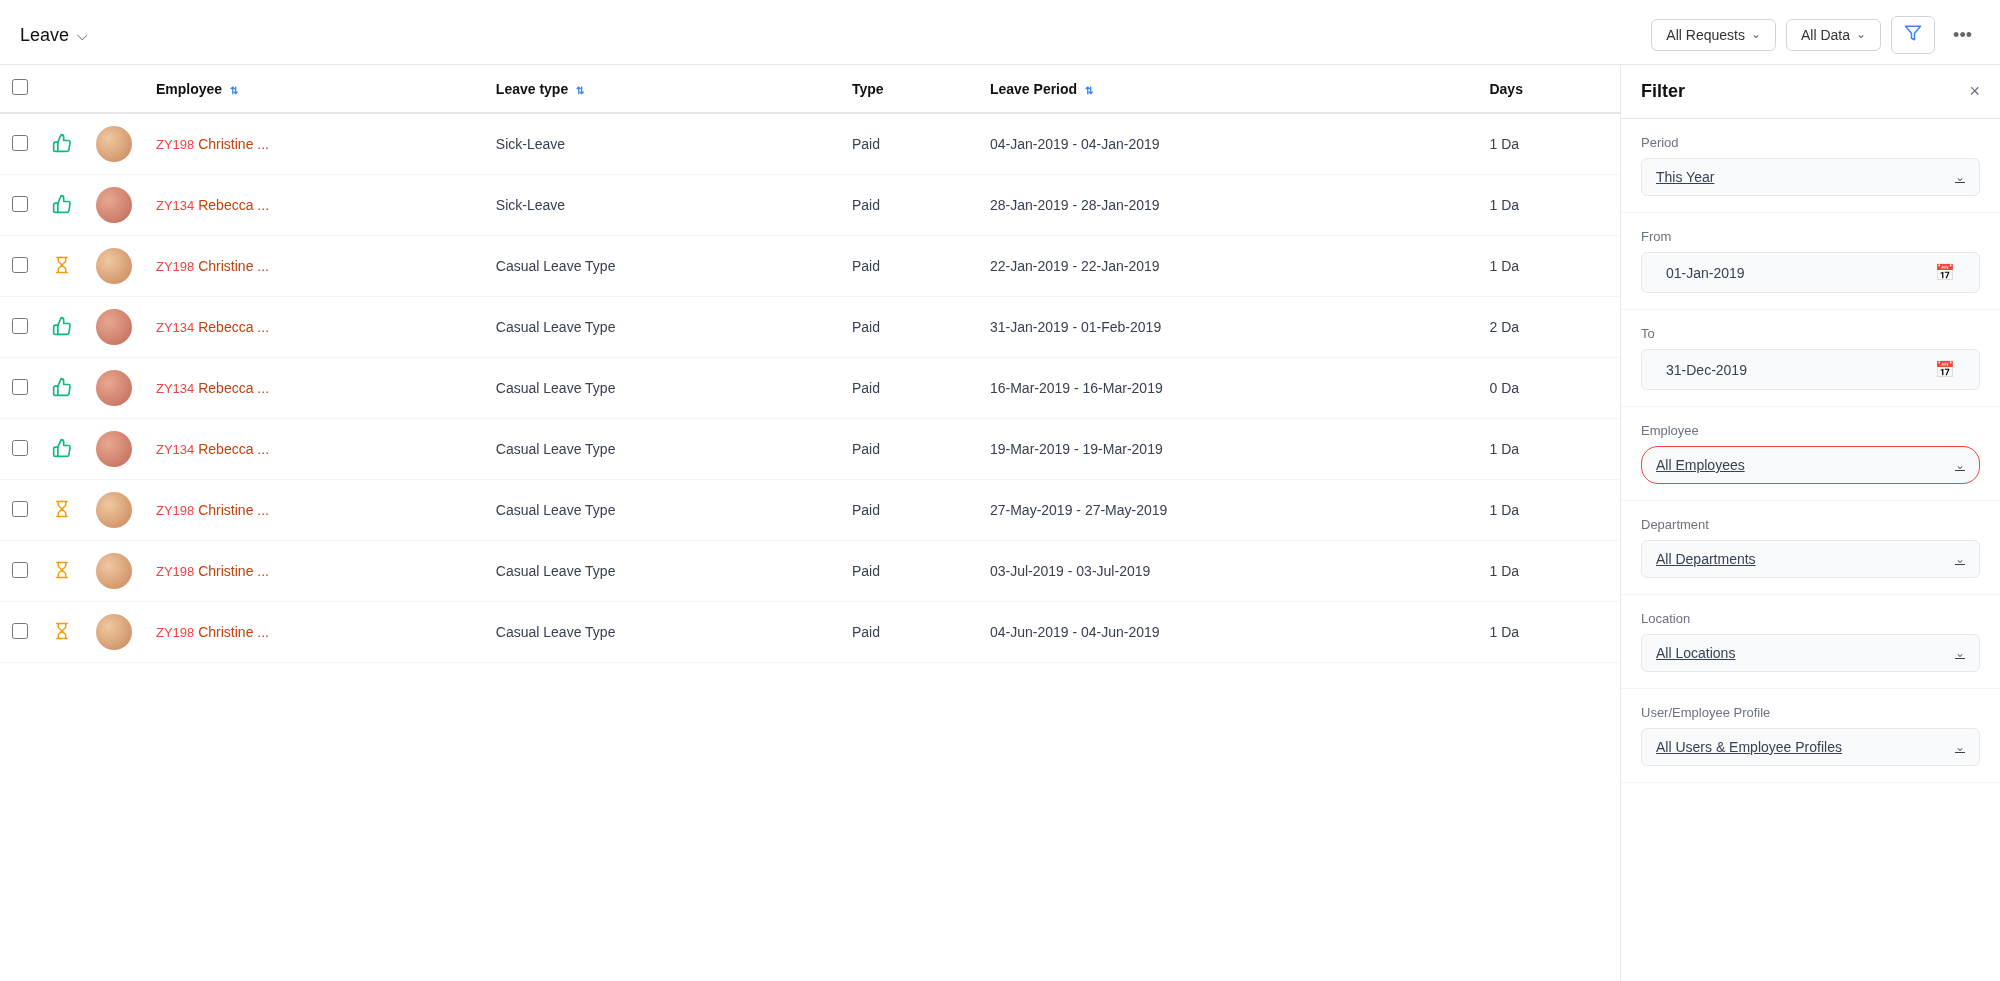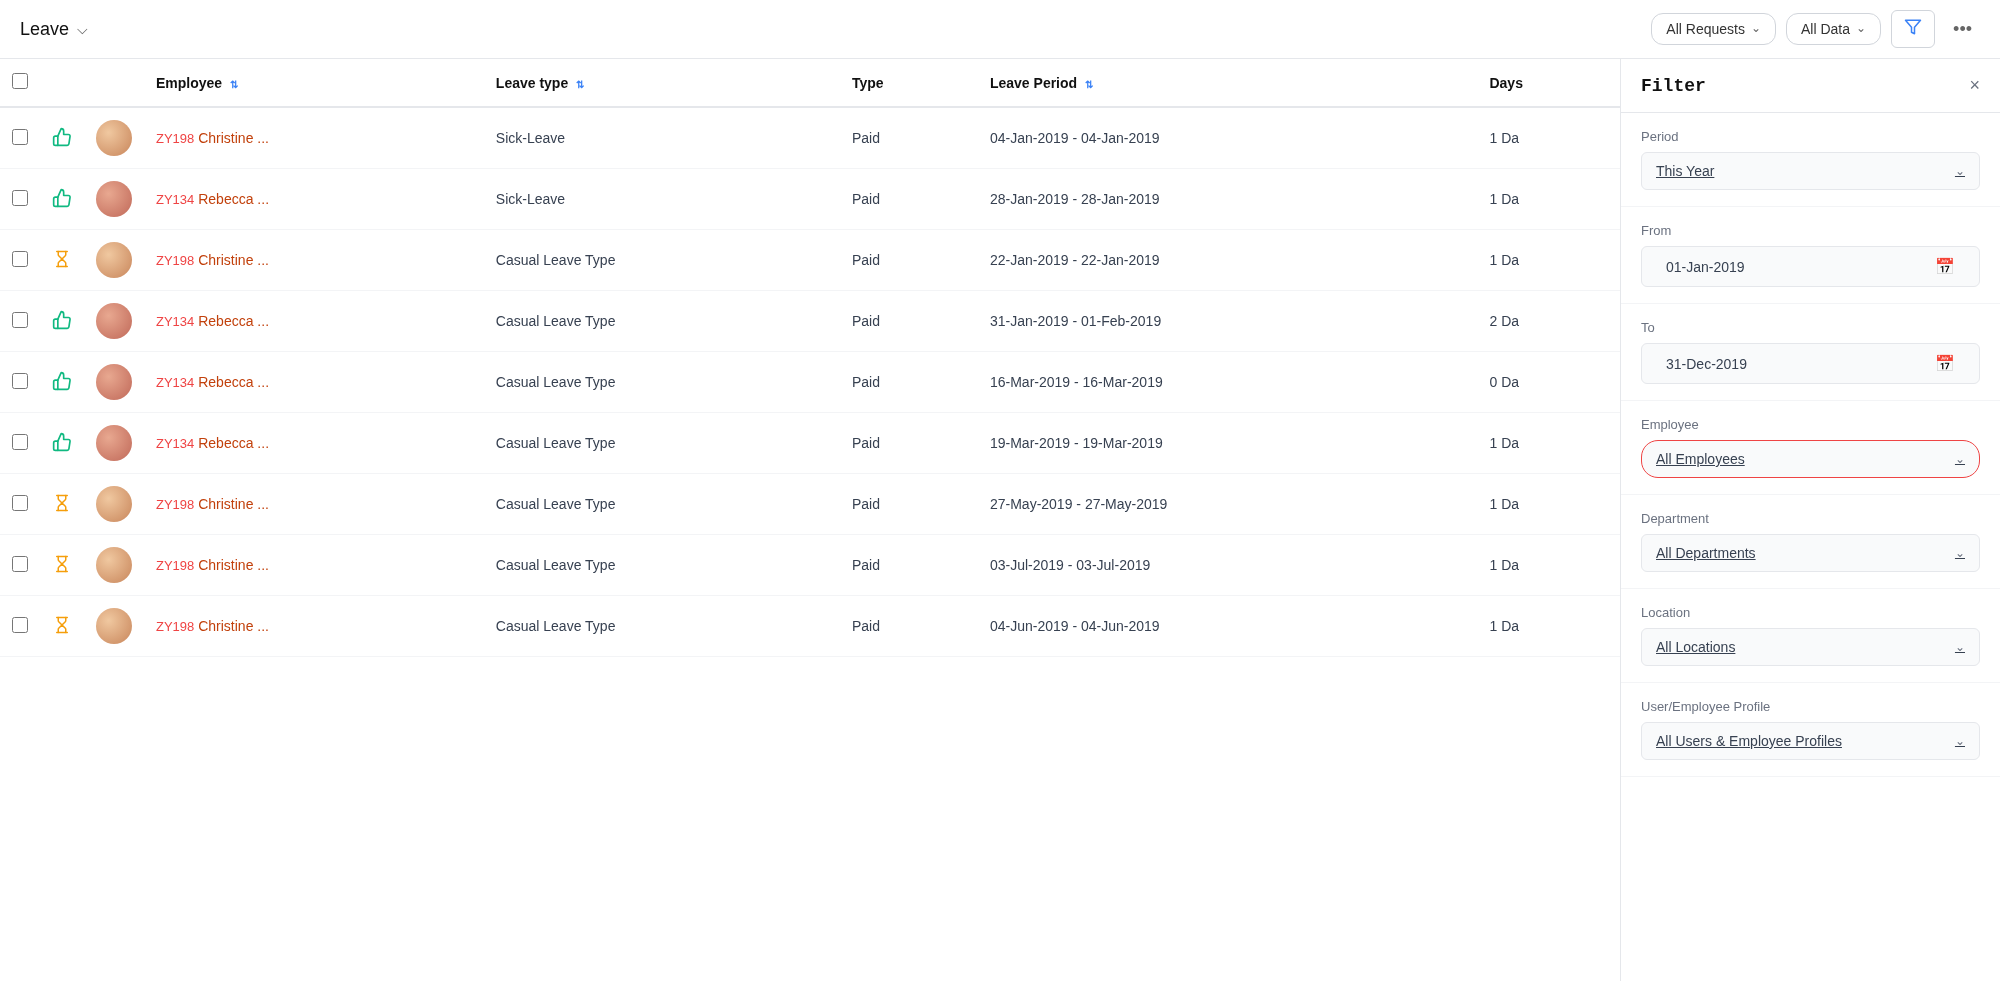--- a/index.html
+++ b/index.html
@@ -5,20 +5,21 @@
     * { box-sizing: border-box; margin: 0; padding: 0; }
     body { font-family: -apple-system, BlinkMacSystemFont, 'Segoe UI', sans-serif; background: #fff; font-size: 14px; color: #333; }
 
     
     .header {
       display: flex;
       align-items: center;
       padding: 10px 20px;
       border-bottom: 1px solid #e5e7eb;
       background: #fff;
+      margin-top: 6px;
     }
     .header-left {
       display: flex;
       align-items: center;
       gap: 8px;
       font-size: 18px;
       font-weight: 500;
       color: #111;
     }
     .header-chevron {
@@ -29,21 +30,21 @@
       margin-left: auto;
       display: flex;
       align-items: center;
       gap: 10px;
     }
     .dropdown-btn {
       display: flex;
       align-items: flex-start;
       gap: 6px;
       border: 1px solid #d1d5db;
-      border-radius: 12px;
+      border-radius: 6px;
       padding: 7px 14px;
       background: #fff;
       cursor: pointer;
       font-size: 14px;
       color: #333;
     }
     .dropdown-btn .chevron { color: #666; font-size: 12px; }
     .filter-icon-btn {
       border: 1px solid #d1d5db;
       border-radius: 6px;
@@ -130,21 +131,20 @@
       display: flex;
       align-items: center;
       justify-content: space-between;
       padding: 16px 20px;
       border-bottom: 1px solid #e5e7eb;
     }
     .filter-title {
       font-size: 18px;
       font-weight: 600;
       color: #111;
-      font-family: Liberation Mono, monospace;
     }
     .filter-close {
       background: none;
       border: none;
       cursor: pointer;
       font-size: 18px;
       color: #6b7280;
     }
     .filter-section {
       padding: 16px 20px;

